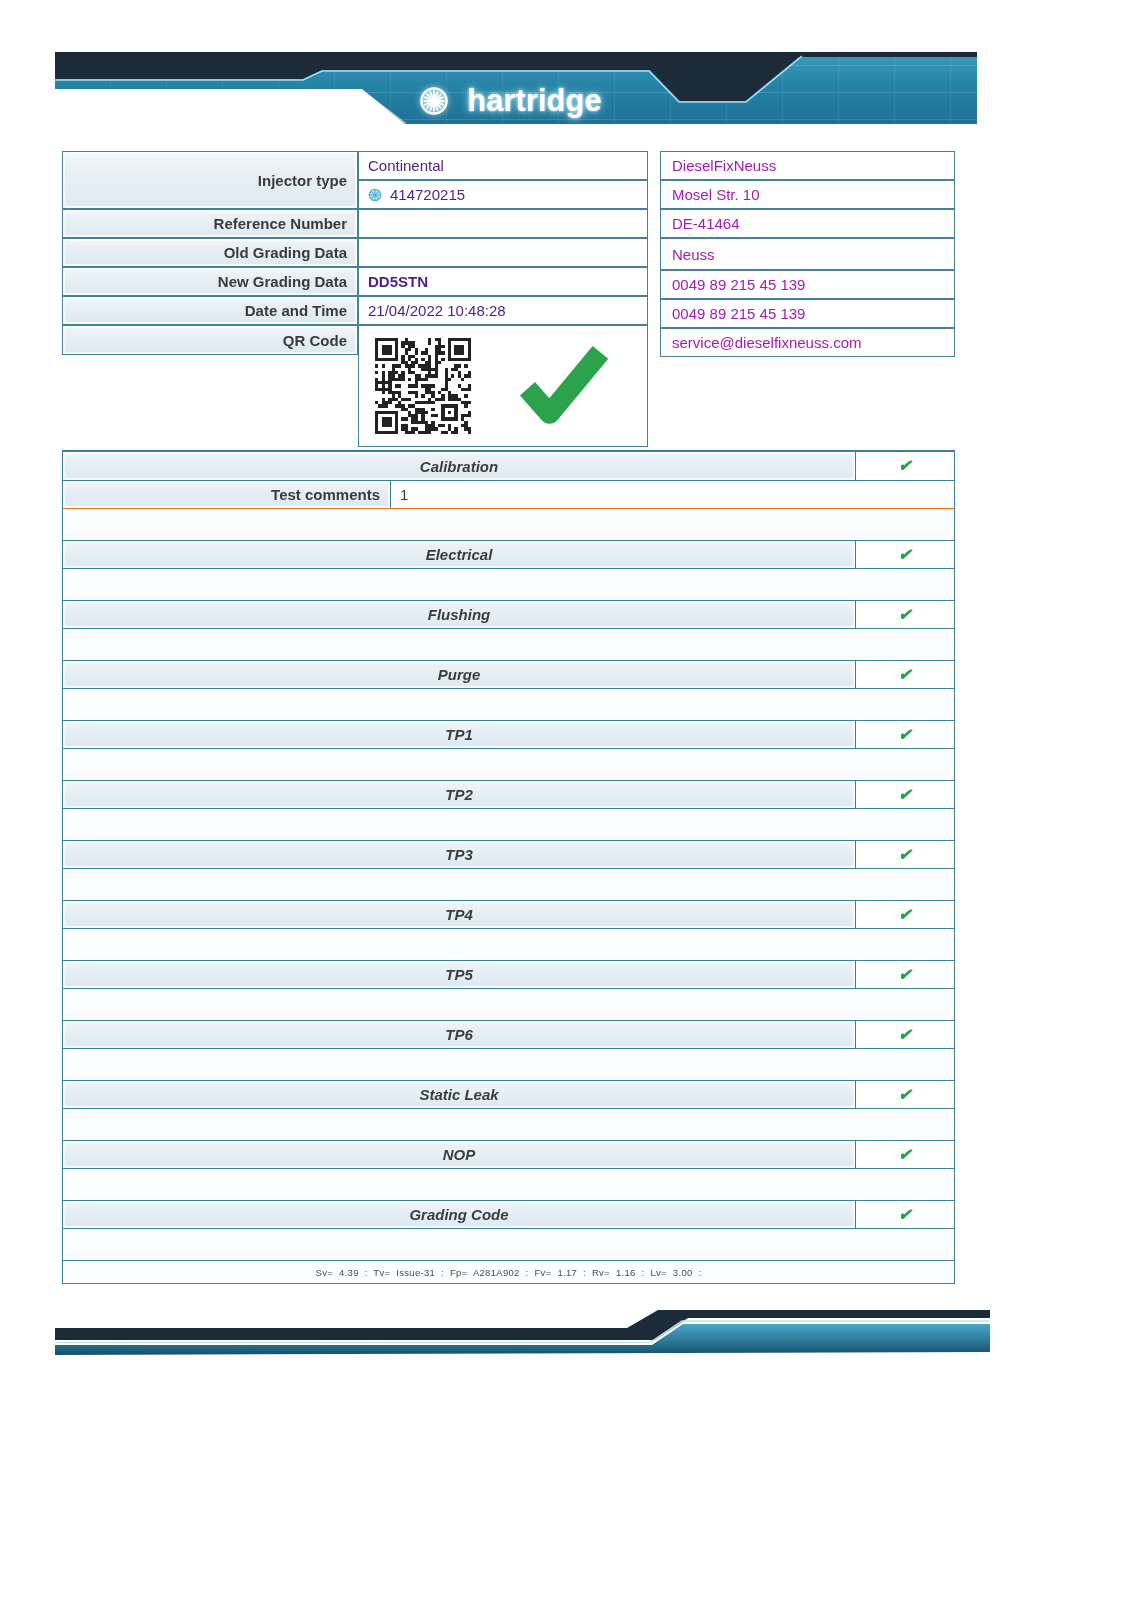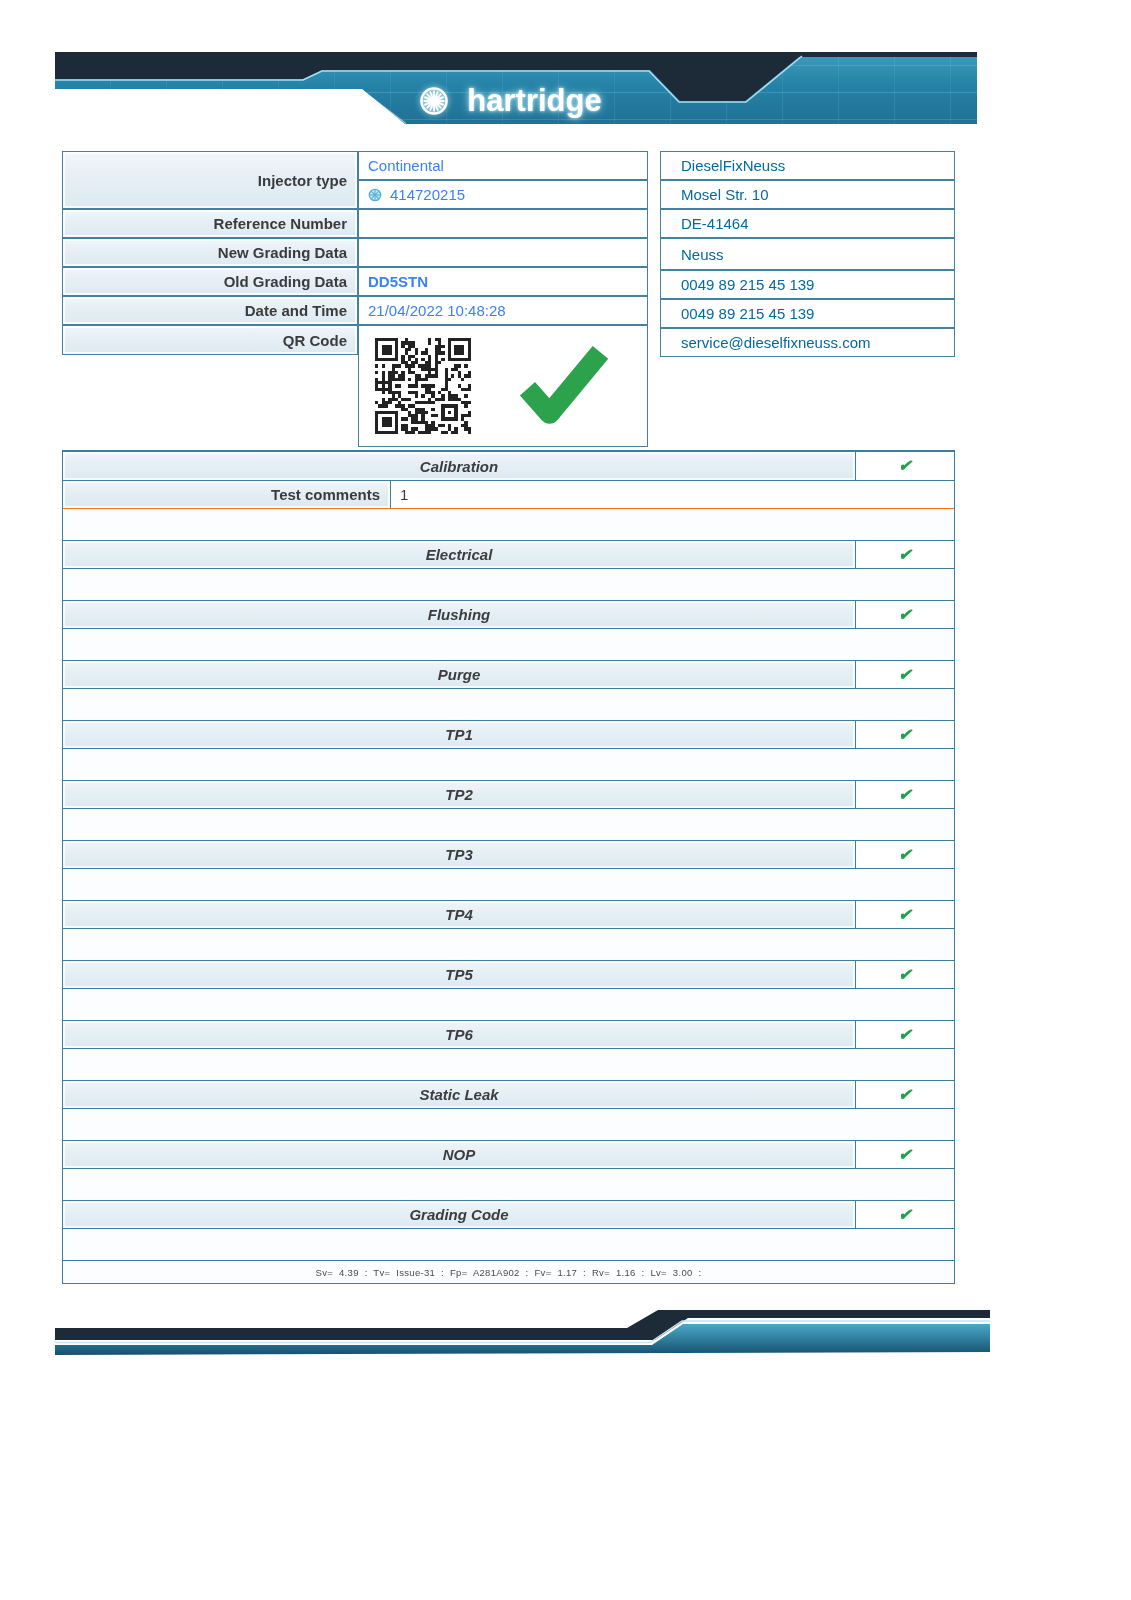--- a/index.html
+++ b/index.html
@@ -26,22 +26,22 @@
   .cellrow{display:flex;}
   .lcell,.vcell,.wcell{
     box-sizing:border-box;border:1px solid #44819f;font-size:15px;
     display:flex;align-items:center;
   }
   .lcell{
     background:linear-gradient(180deg,#f1f6fa 0%,#e6eff5 45%,#dde9f1 100%);
     box-shadow:inset 0 0 0 2px rgba(255,255,255,.78);
     font-weight:700;color:#3b3b3b;justify-content:flex-end;padding-right:10px;
   }
-  .vcell{background:#ffffff;color:#3b82f6;padding-left:9px;}
-  .wcell{background:#ffffff;color:#0369a1;padding-left:20px;}
+  .vcell{background:#ffffff;color:#4c1d95;padding-left:9px;}
+  .wcell{background:#ffffff;color:#a21caf;padding-left:11px;}
   .bold{font-weight:700;}
   .qrbig{align-items:flex-start;padding:8px 0 0 16px;gap:44px;}
   
   .res{
     position:absolute;left:62px;top:450px;width:893px;box-sizing:border-box;
     border:1px solid #3c7e9d;border-top:2px solid #3c7e9d;background:#fbfdfe;
   }
   .sec-h{height:29px;display:flex;border-bottom:1px solid #3c7e9d;border-top:1px solid #3c7e9d;box-sizing:border-box;font-style:italic;}
   .sec-h.first{border-top:none;}
   .sec-main{
@@ -111,22 +111,22 @@
     </svg>
     <span class="logo-text">hartridge</span>
   </div>
 
   <div class="abs" style="left:62px;top:151px;width:586px;">
     <div class="cellrow">
 
       <div style="width:296px;">
         <div class="lcell" style="height:58px;">Injector type</div>
         <div class="lcell" style="height:29px;">Reference Number</div>
+        <div class="lcell" style="height:29px;">Old Grading Data</div>
         <div class="lcell" style="height:29px;">New Grading Data</div>
-        <div class="lcell" style="height:29px;">Old Grading Data</div>
         <div class="lcell" style="height:29px;">Date and Time</div>
         <div class="lcell" style="height:30px;">QR Code</div>
       </div>
 
       <div style="width:290px;">
         <div class="vcell" style="height:29px;">Continental</div>
         <div class="vcell" style="height:29px;gap:8px;">
           <svg width="14" height="14" viewBox="0 0 32 32">
             <circle cx="16" cy="16" r="13" fill="#cdeaf5" stroke="#54b0d6" stroke-width="3"></circle>
             <g stroke="#54b0d6" stroke-width="2.6">

